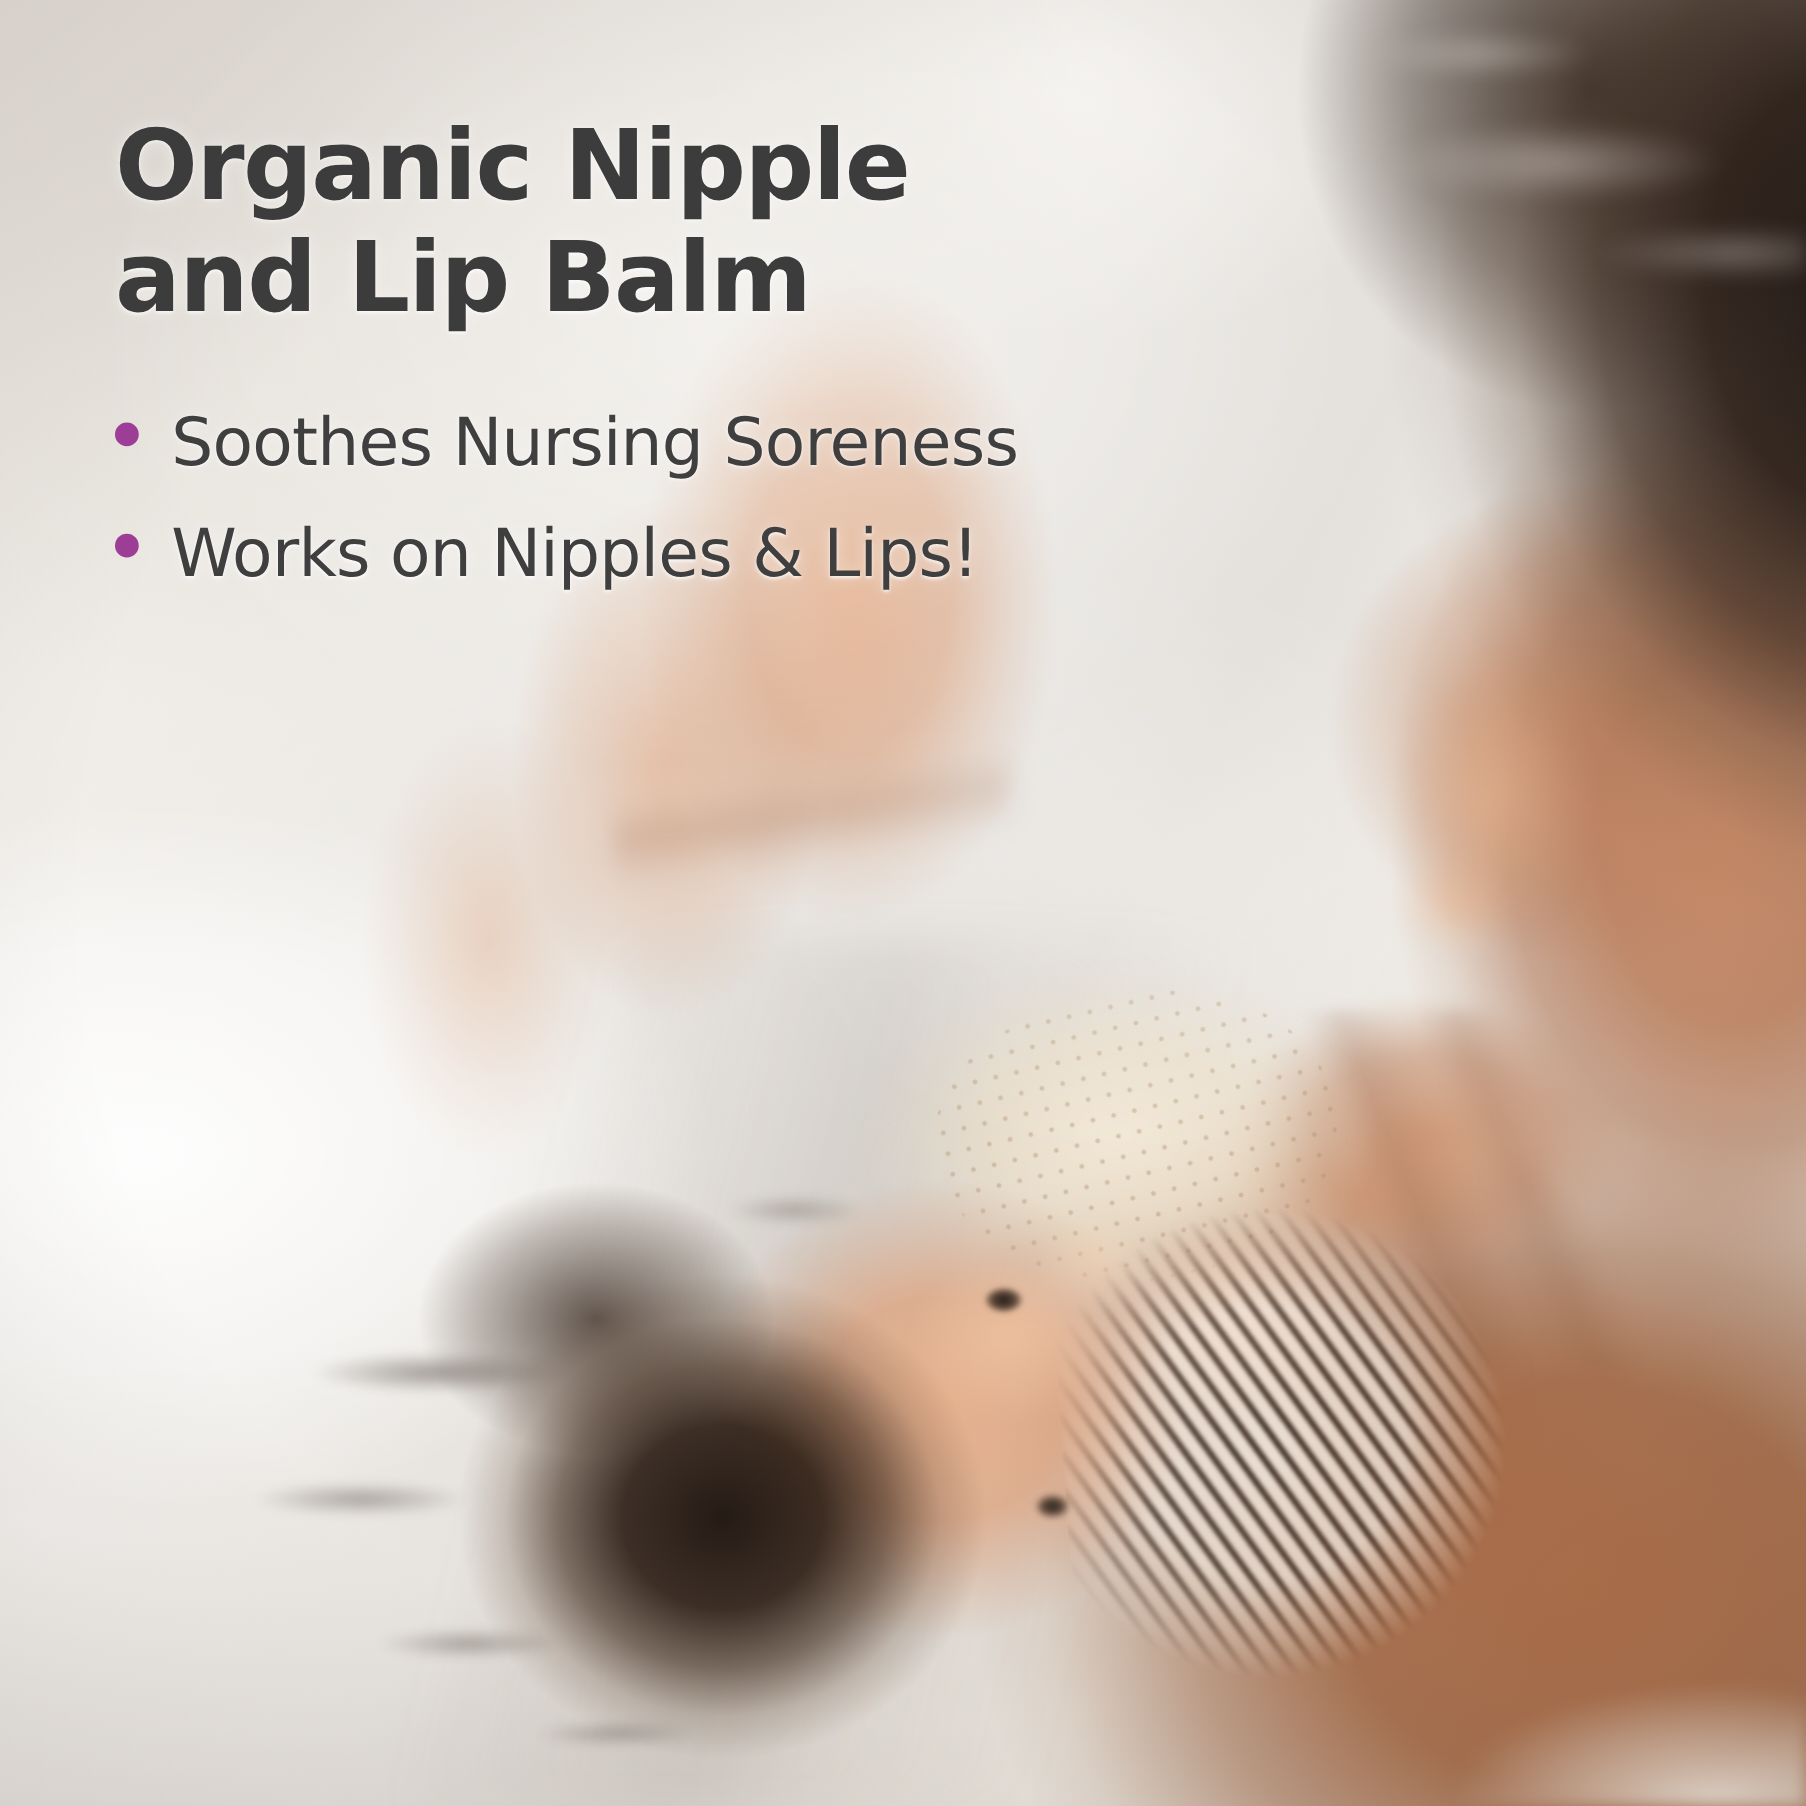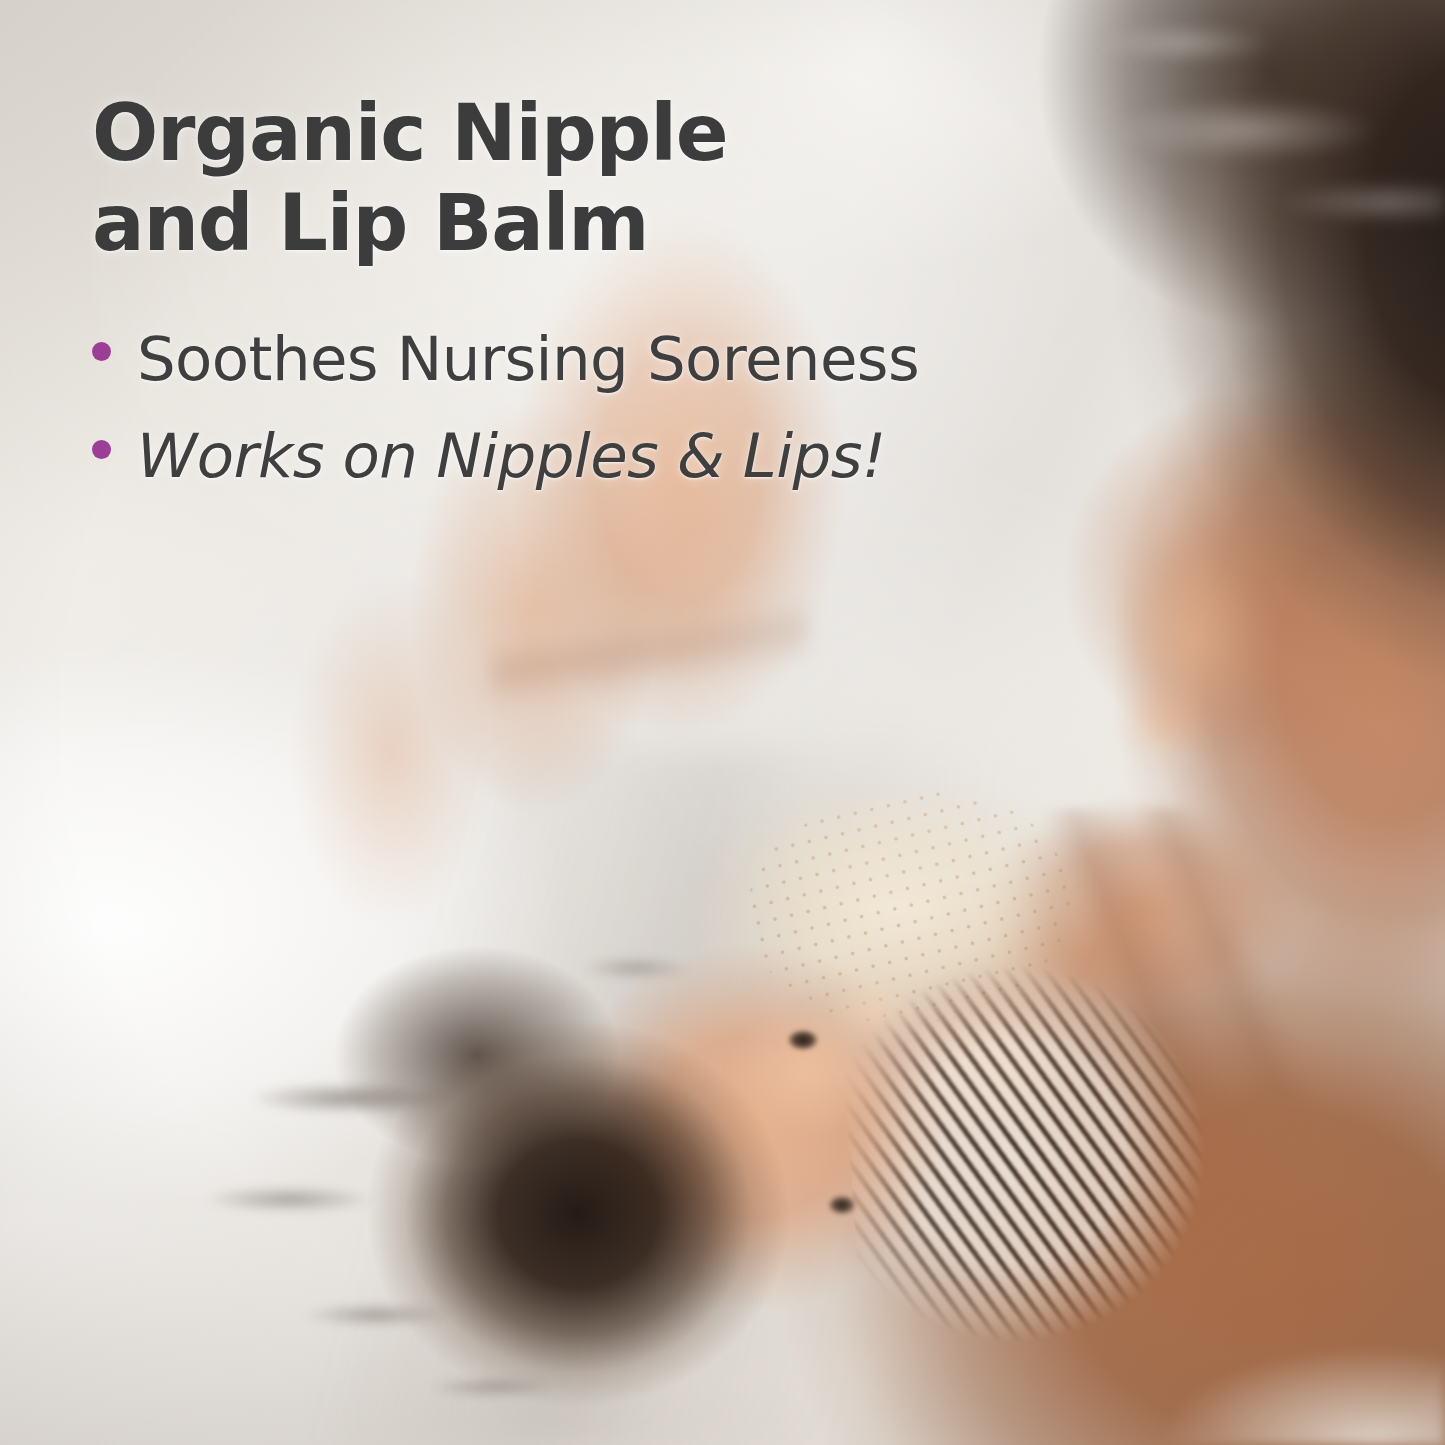--- a/index.html
+++ b/index.html
@@ -358,21 +358,21 @@
     flex: 0 0 auto;
     width: 19px;
     height: 19px;
     border-radius: 50%;
     margin-right: 26px;
     margin-top: 4px;
   }
   .bullet-text {
     font-family: "DejaVu Sans", "Liberation Sans", sans-serif;
     font-weight: 400;
-    font-size: 61px;
+    font-size: 53px;
     line-height: 1.04;
     letter-spacing: -0.6px;
     color: #3f3f3f;
     text-shadow: 0 1px 3px rgba(255,255,255,0.80),
                  0 0 12px rgba(255,255,255,0.50);
     white-space: nowrap;
     margin-top: 18px;
   }
 </style>
 </head>
@@ -421,19 +421,19 @@
     <ul id="bullet-list">
 
       <li class="bullet-item">
         <span class="bullet-dot" style="background: rgb(156, 61, 150);"></span>
         <span class="bullet-text" style="color: rgb(63, 63, 63);">Soothes Nursing Soreness</span>
       </li>
 
 
       <li class="bullet-item">
         <span class="bullet-dot" style="background: rgb(156, 61, 150);"></span>
-        <span class="bullet-text" style="color: rgb(63, 63, 63); font-style: italic;">Works on Nipples &amp; Lips!</span>
+        <span class="bullet-text" style="color: rgb(63, 63, 63);">Works on Nipples &amp; Lips!</span>
       </li>
 
     </ul>
   </div>
 
 </div>
 
 </body></html>

